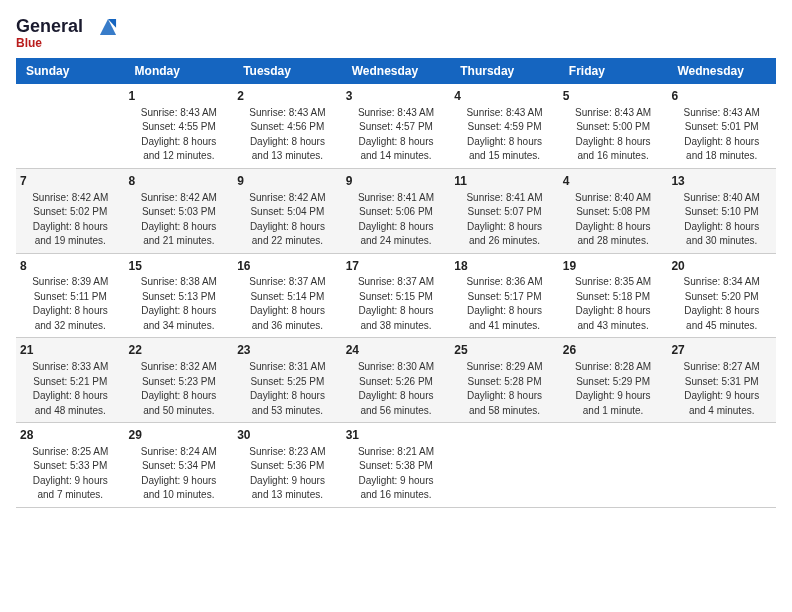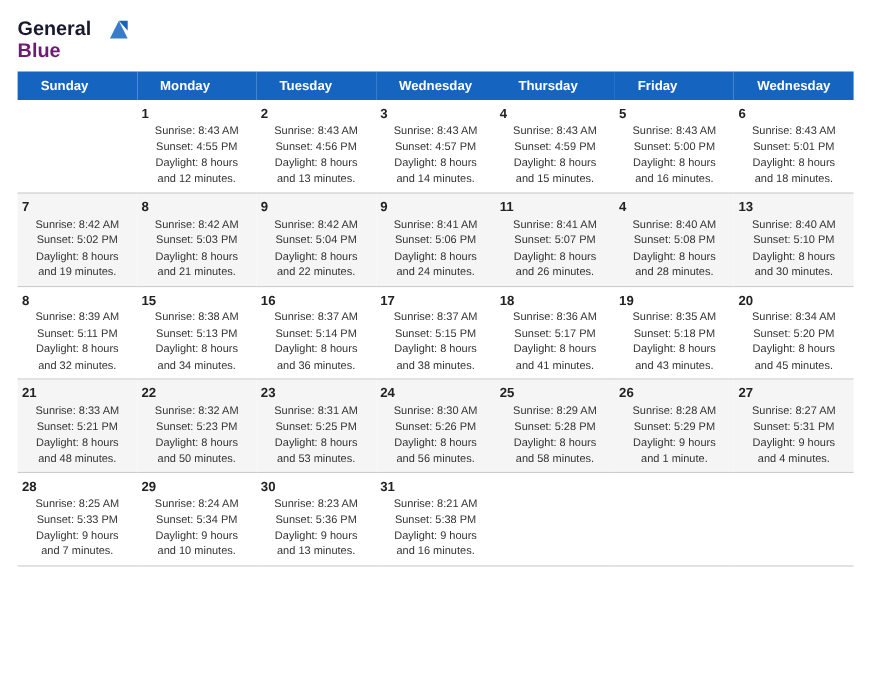--- a/index.html
+++ b/index.html
@@ -50,21 +50,21 @@
       margin-top: 2px;
     }
     table {
       width: 100%;
       border-collapse: collapse;
       font-size: 11px;
     }
     thead tr th {
       background-color: #1565c0;
       color: #fff;
-      padding: 6px 21px;
+      padding: 6px 10px;
       text-align: left;
       font-size: 12px;
       font-weight: bold;
     }
     tbody tr {
       border-bottom: 1px solid #ccc;
     }
     tbody tr:nth-child(odd) {
       background-color: #fff;
     }
@@ -100,21 +100,21 @@
     <div class="logo">
       <div>
         <div style="display:flex;align-items:center;gap:12px;">
           <span class="logo-text">General</span>
           <svg class="logo-icon" viewBox="0 0 30 30">
             <polygon points="4,26 15,4 26,26" fill="#1565c0" opacity="0.85"></polygon>
             <polygon points="15,4 26,4 26,16" fill="#1565c0"></polygon>
           </svg>
         </div>
         <div style="display:flex;align-items:center;margin-top:-2px;">
-          <span style="font-size:18px;font-weight:bold;color:#701a75;">Blue</span>
+          <span style="font-size:12px;font-weight:bold;color:#b91c1c;">Blue</span>
         </div>
       </div>
     </div>
     <div class="title-block">
       <div class="month-title"></div>
       <div class="location"></div>
     </div>
   </div>
 
   <table>

